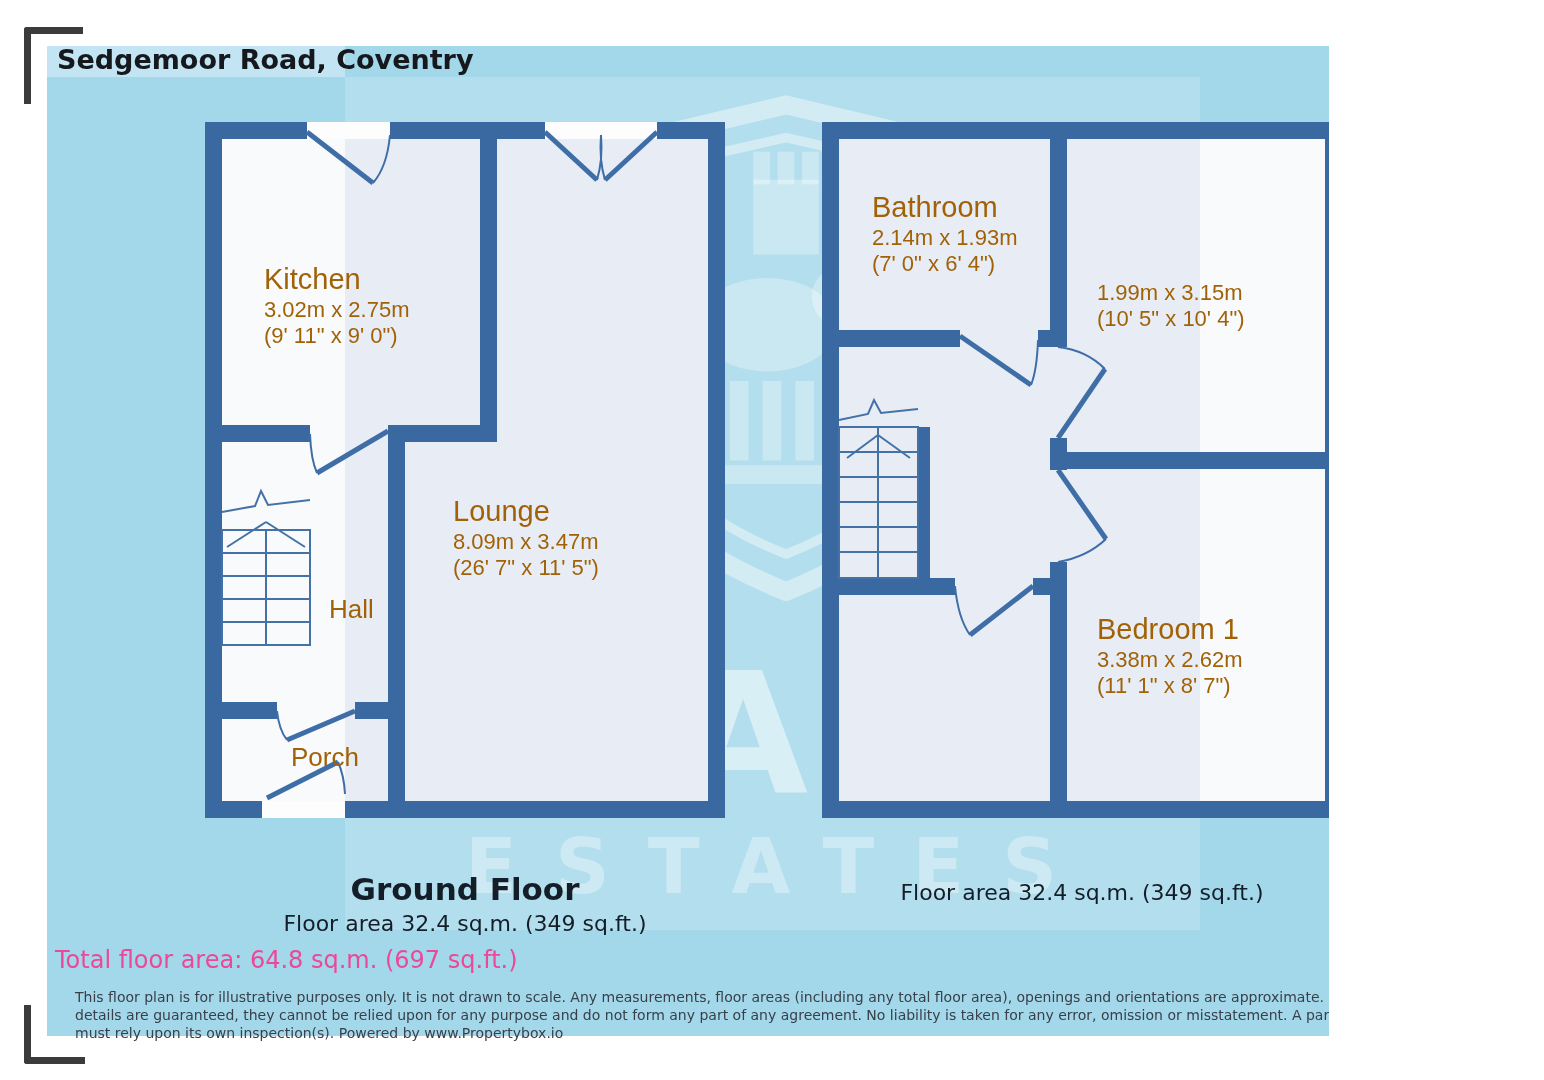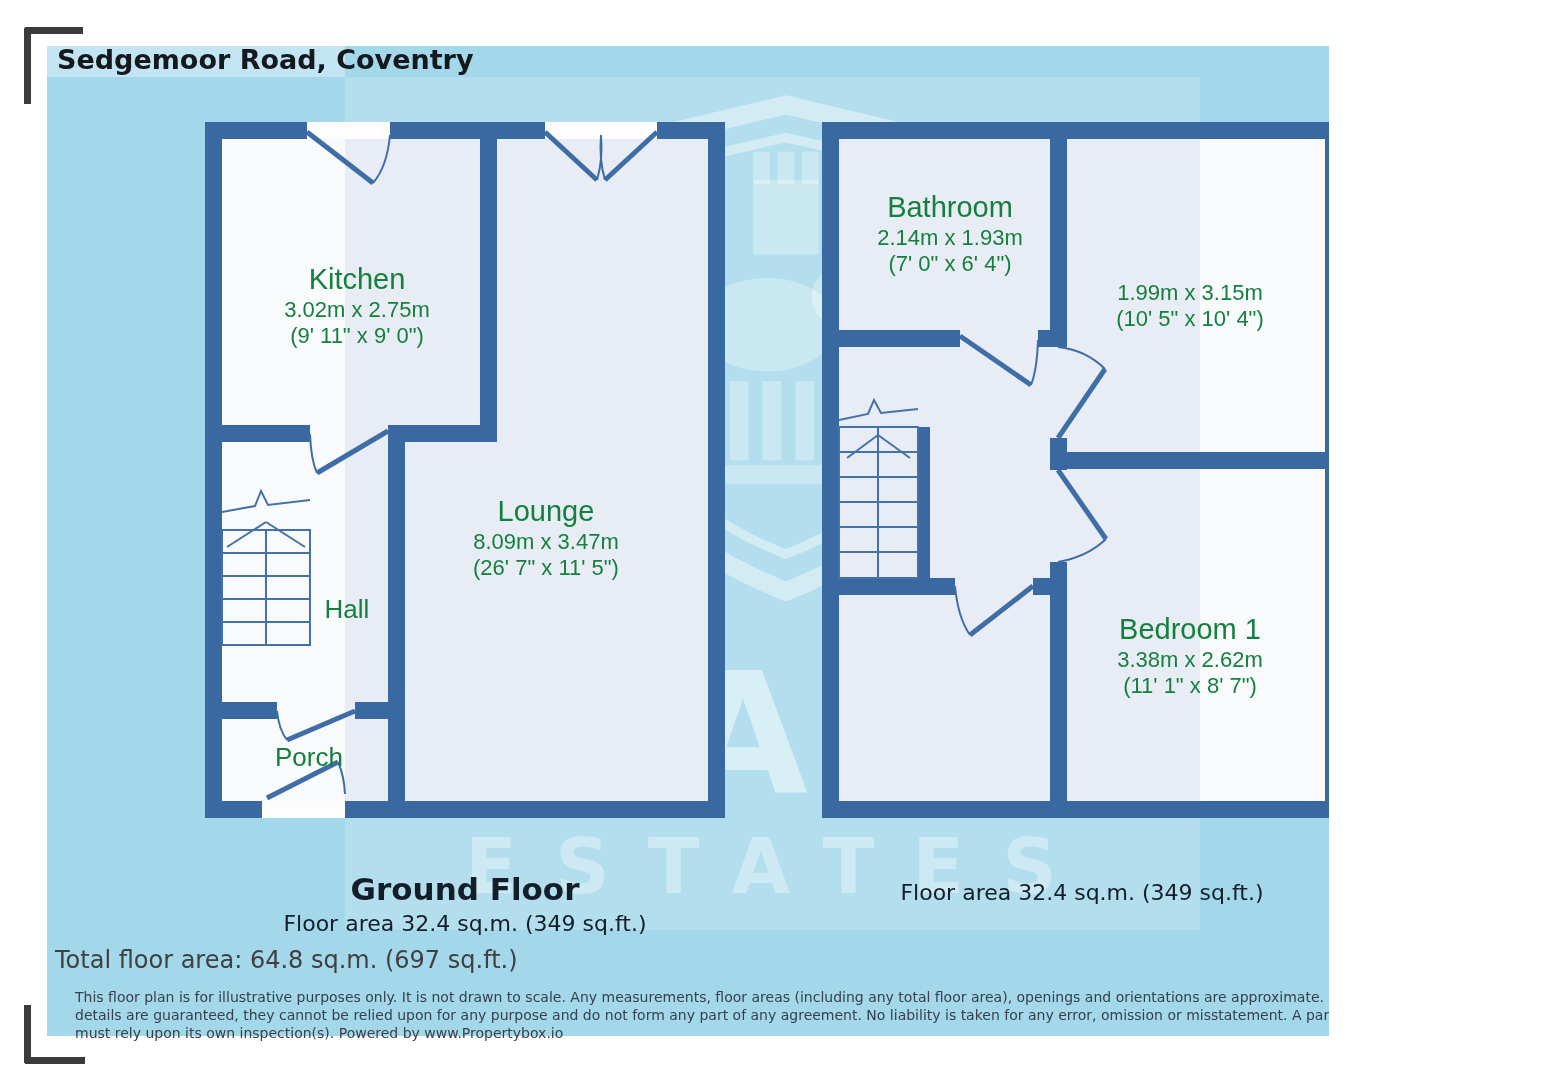--- a/index.html
+++ b/index.html
@@ -20,31 +20,31 @@
   .wm-crest{position:absolute;left:552px;top:86px;opacity:1;pointer-events:none;}
   .wm-word{position:absolute;left:345px;width:870px;text-align:center;pointer-events:none;
       font-family:"DejaVu Sans",sans-serif;font-weight:bold;white-space:nowrap;}
   .wm-evans{top:636px;font-size:168px;letter-spacing:46px;color:rgba(255,255,255,0.50);}
   .wm-estates{top:822px;font-size:76px;letter-spacing:38px;color:rgba(255,255,255,0.34);font-weight:600;}
   
   .plan{position:absolute;width:520px;height:696px;}
   .plan svg{position:absolute;left:0;top:0;}
   .plan-ground{left:205px;top:122px;}
   .plan-first{left:822px;top:122px;}
-  .room-label{position:absolute;text-align:center;color:#15803d;line-height:1.2;}
+  .room-label{position:absolute;text-align:left;color:#a16207;line-height:1.2;margin-left:32px;}
   .room-name{font-size:29px;}
   .room-dim{font-size:22px;}
   .small-name{font-size:26px;}
   .floor-caption{position:absolute;width:520px;text-align:center;font-family:"DejaVu Sans",sans-serif;color:#141e29;}
   .floor-title{top:840px;font-size:31px;font-weight:600;}
   .floor-area{top:880px;font-size:22px;}
   .cap-ground{left:205px;margin-top:31px;}
   .cap-first{left:822px;}
   .total-area{position:absolute;left:55px;top:946px;font-family:"DejaVu Sans",sans-serif;
-      font-size:24px;color:#404040;}
+      font-size:24px;color:#ec4899;}
   .disclaimer{position:absolute;left:55px;top:988px;width:1278px;font-family:"DejaVu Sans",sans-serif;
       font-size:14px;line-height:1.3;color:#39404a;margin-left:20px;}
   
   .logo-patch{position:absolute;left:1372px;top:906px;width:125px;height:130px;background:#bfe1f0;}
   .logo-box{position:absolute;left:1380px;top:914px;width:117px;height:122px;background:#1d5a95;
       display:flex;flex-direction:column;align-items:center;}
   .logo-crest{margin-top:6px;}
   .logo-brand{font-family:"DejaVu Sans",sans-serif;font-weight:bold;font-size:19px;color:#ffffff;
       letter-spacing:5px;margin-top:2px;text-indent:5px;}
   .logo-tag{font-family:"DejaVu Sans",sans-serif;font-size:10.5px;color:#7ba6cf;

